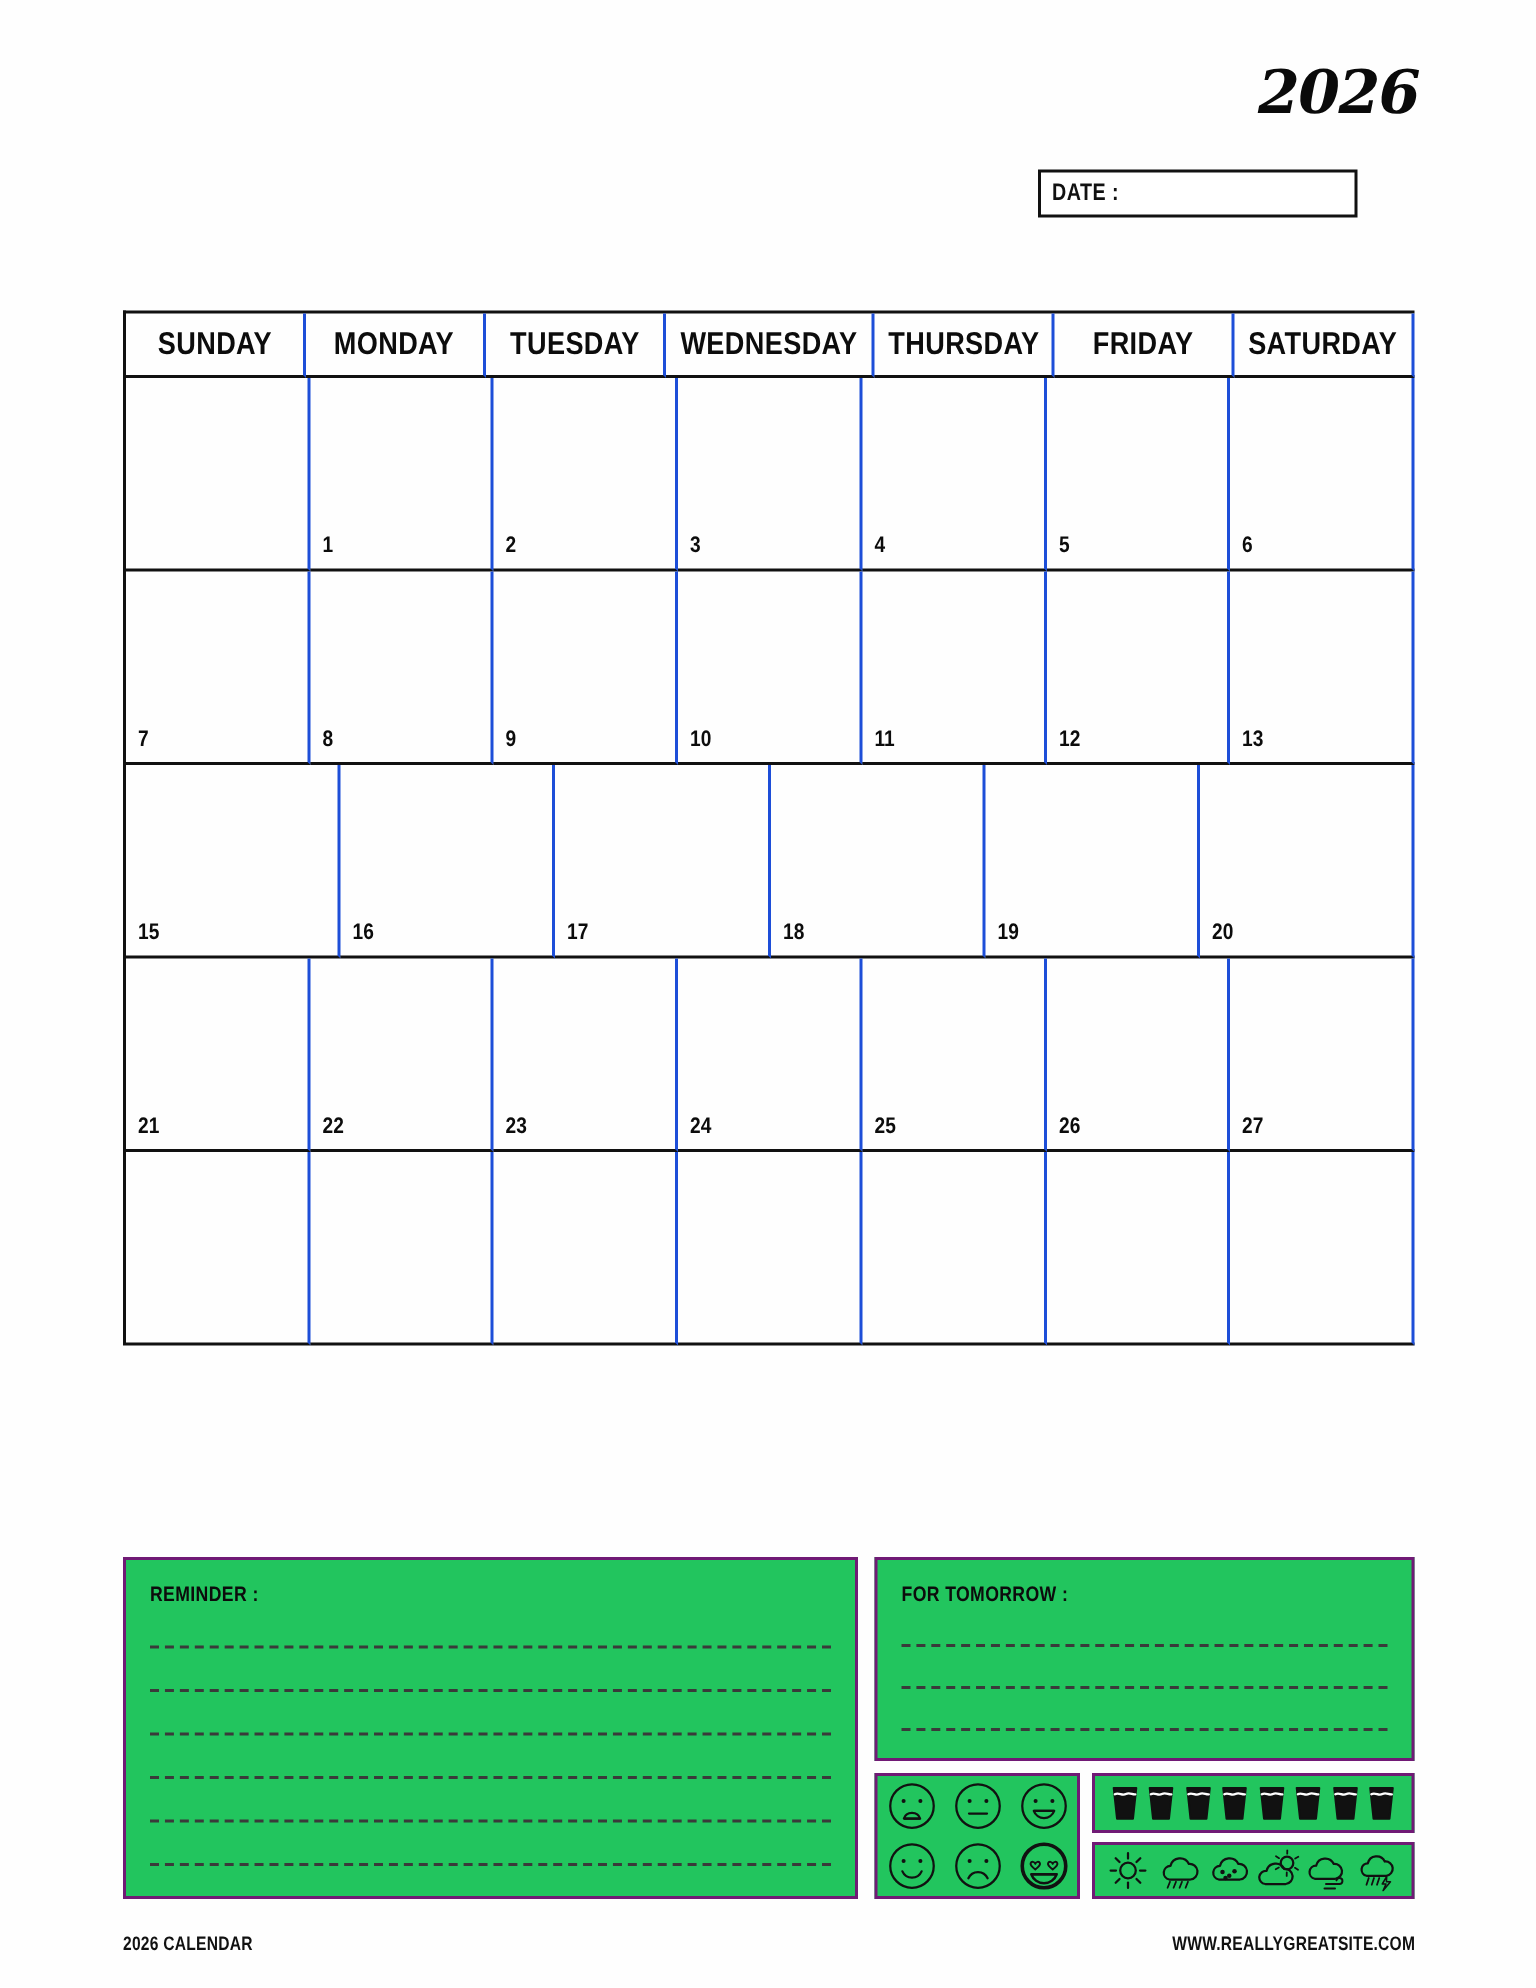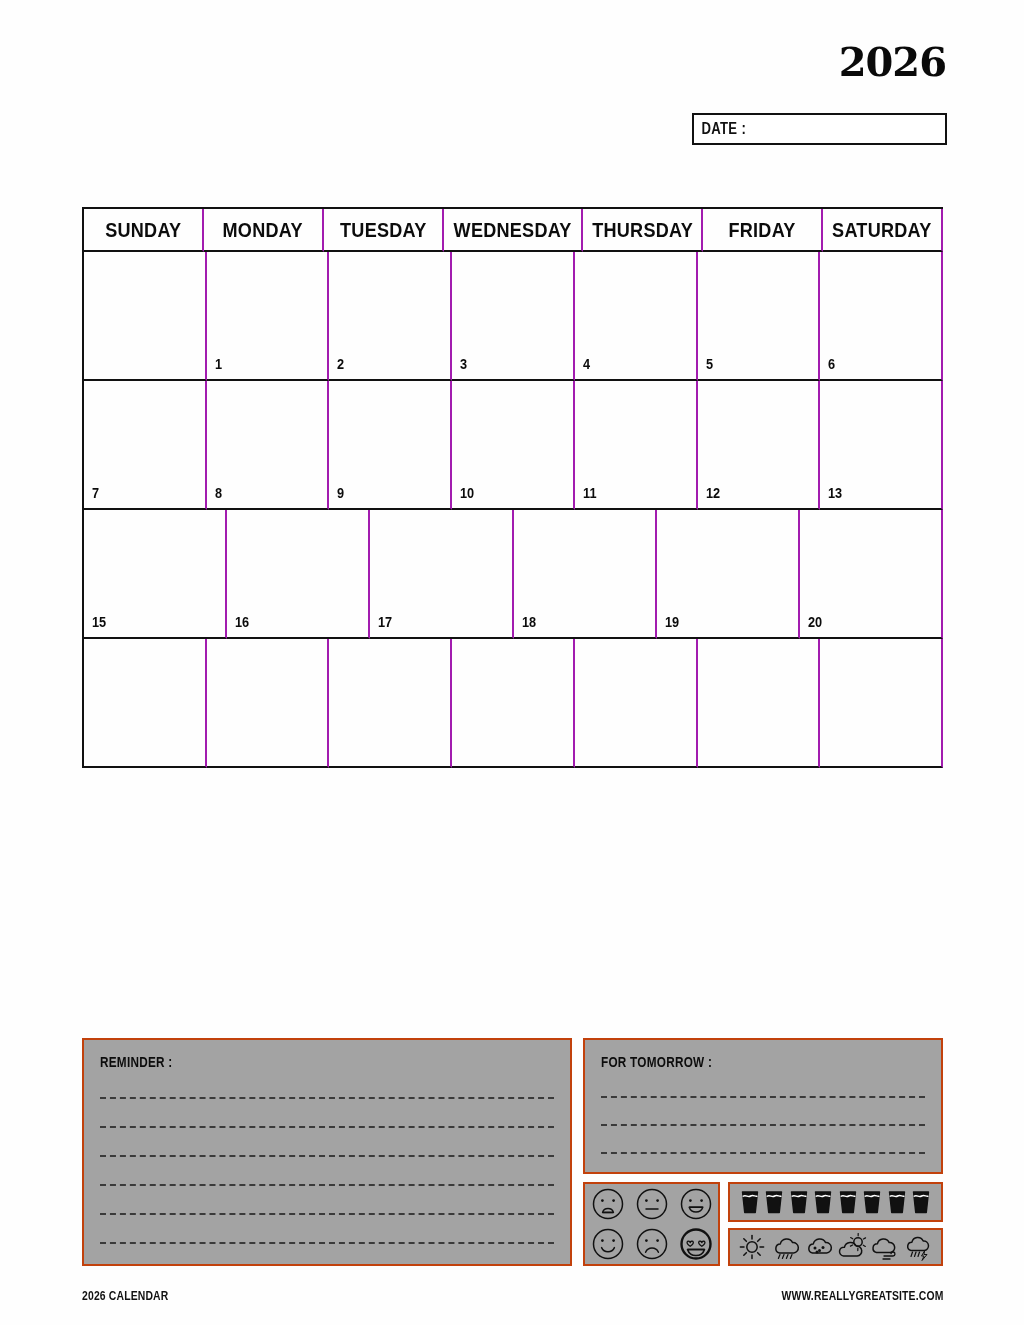--- a/index.html
+++ b/index.html
@@ -39,31 +39,32 @@
     line-height: 1.05;
     font-weight: 400;
     letter-spacing: -2px;
     color: #0a0a0a;
   }
   .year {
     position: absolute;
     right: 78px;
     top: 38px;
     font-family: "DejaVu Serif", serif;
+    font-style: italic;
     font-weight: 700;
     font-size: 40px;
     letter-spacing: -1px;
     color: #0a0a0a;
     text-align: center;
   }
   .date-box {
     position: absolute;
     left: 692px;
     top: 113px;
-    width: 255px;
+    width: 213px;
     height: 32px;
     border: 2px solid #111;
     background: #fff;
     box-sizing: border-box;
     display: flex;
     align-items: center;
   }
   .date-label {
     font-family: "Liberation Sans Narrow", "Liberation Sans", sans-serif;
     font-weight: 700;
@@ -84,21 +85,21 @@
     border-left: 2px solid #111;
     border-top: 2px solid #111;
     box-sizing: border-box;
   }
   .cal-row {
     display: flex;
     width: 100%;
   }
   .cal-cell {
     flex: 1 1 0;
-    border-right: 2px solid #a21caf;
+    border-right: 2px solid #1d4ed8;
     border-bottom: 2px solid #111;
     box-sizing: border-box;
     position: relative;
   }
   .head-row .cal-cell {
     height: 43px;
     display: flex;
     align-items: center;
     justify-content: center;
   }
@@ -128,22 +129,22 @@
 
   
   .bottom {
     position: absolute;
     left: 82px;
     top: 1038px;
     width: 861px;
     height: 228px;
   }
   .panel {
-    border: 2px solid #c2410c;
-    background: #a3a3a3;
+    border: 2px solid #701a75;
+    background: #22c55e;
     box-sizing: border-box;
     position: absolute;
   }
   .panel-title {
     font-family: "Liberation Sans Narrow", "Liberation Sans", sans-serif;
     font-weight: 700;
     font-size: 14px;
     letter-spacing: 0.3px;
     transform: scaleX(0.84);
     transform-origin: left center;
@@ -332,20 +333,43 @@
             <span class="daynum">17</span>
           </div>
           <div class="cal-cell">
             <span class="daynum">18</span>
           </div>
           <div class="cal-cell">
             <span class="daynum">19</span>
           </div>
           <div class="cal-cell">
             <span class="daynum">20</span>
+          </div>
+        </div>
+        <div class="cal-row body-row">
+          <div class="cal-cell">
+            <span class="daynum">21</span>
+          </div>
+          <div class="cal-cell">
+            <span class="daynum">22</span>
+          </div>
+          <div class="cal-cell">
+            <span class="daynum">23</span>
+          </div>
+          <div class="cal-cell">
+            <span class="daynum">24</span>
+          </div>
+          <div class="cal-cell">
+            <span class="daynum">25</span>
+          </div>
+          <div class="cal-cell">
+            <span class="daynum">26</span>
+          </div>
+          <div class="cal-cell">
+            <span class="daynum">27</span>
           </div>
         </div>
         <div class="cal-row body-row">
           <div class="cal-cell"></div>
           <div class="cal-cell"></div>
           <div class="cal-cell"></div>
           <div class="cal-cell"></div>
           <div class="cal-cell"></div>
           <div class="cal-cell"></div>
           <div class="cal-cell"></div>

